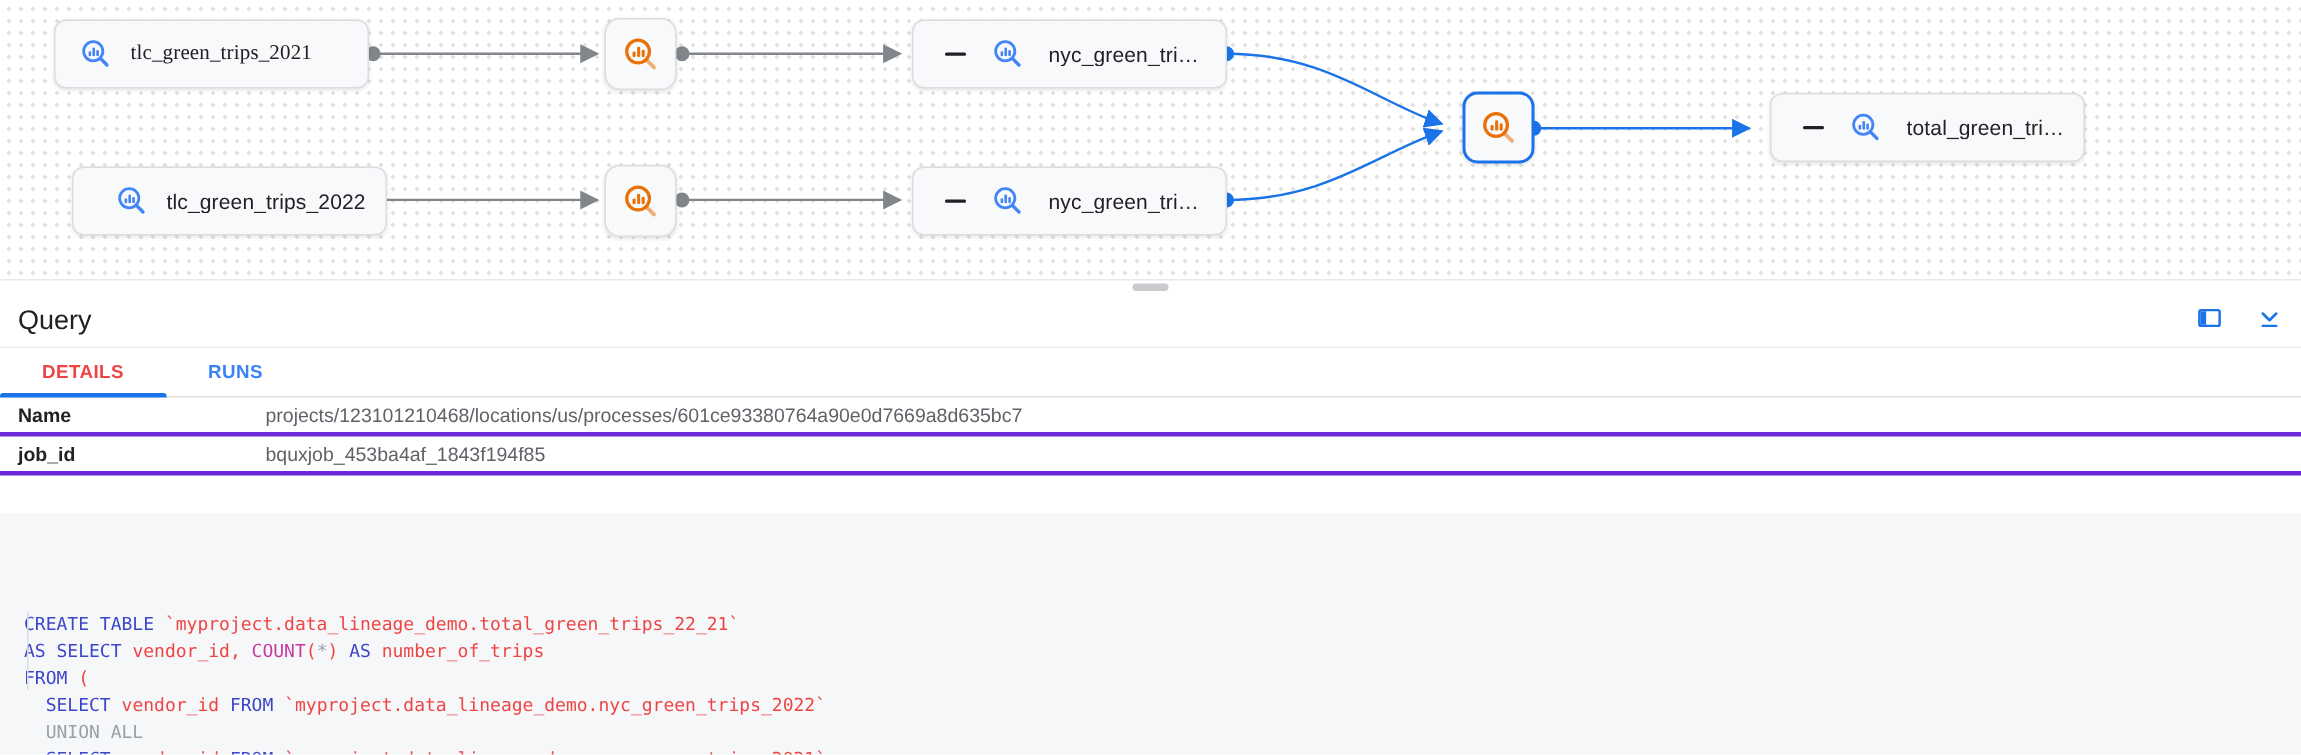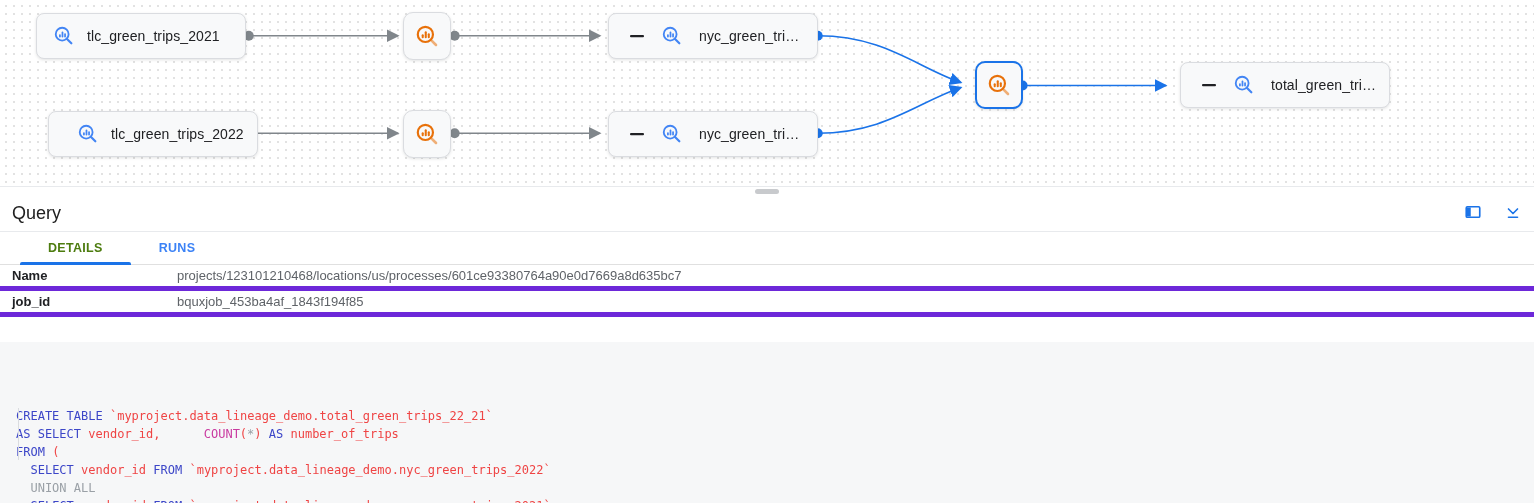--- a/index.html
+++ b/index.html
@@ -45,41 +45,41 @@
   .panel-actions { display: flex; align-items: center; gap: 18px; padding-right: 2px; }
   .icon-btn { background: none; border: none; cursor: pointer; display: inline-flex; padding: 2px; }
 
   .tabs { display: flex; border-bottom: 1px solid #e0e0e0; height: 33px; }
   .tab {
     position: relative; display: flex; align-items: center; justify-content: center;
     padding: 0 28px; font-size: 12.5px; font-weight: 700; letter-spacing: .3px;
     color: #3b82f6; cursor: pointer; background: none; border: none;
     font-family: "Liberation Sans", sans-serif;
   }
-  .tab.active { color: #4d7c0f; margin-left: 20px; }
+  .tab.active { color: #ef4444; }
   .tab.active::after {
     content: ""; position: absolute; left: 0; right: 0; bottom: -1px; height: 3px;
     background: #1a73e8; border-radius: 2px 2px 0 0;
   }
 
-  .kv-row { display: flex; align-items: center; height: 26px; border-bottom: 5px solid #6d28d9;
+  .kv-row { display: flex; align-items: center; height: 26px; border-bottom: 3px solid #6d28d9;
     font-size: 13px; }
   .kv-label { width: 152px; padding-left: 12px; font-weight: 700; color: #202124; flex: 0 0 auto; }
   .kv-value { color: #5f6368; white-space: nowrap; margin-left: 25px; }
 
   
   .code-wrap { margin-top: 25px; }
   .code-block {
     position: relative; background: #f6f7f8; min-height: 156px;
     padding: 11px 16px; font-family: "DejaVu Sans Mono", "Liberation Mono", monospace;
     font-size: 12px; line-height: 18px; color: #202124; white-space: pre;
   }
   .indent-guide { position: absolute; left: 18px; top: 66px; width: 1px; height: 52px; background: #dadce0; }
   .tok-kw { color: #3c46c8; }
-  .tok-fn { color: #c93aa0; margin-left: 36px; }
+  .tok-fn { color: #c93aa0; }
   .tok-gr { color: #9aa0a6; }
   .tok-tx { color: #ef4444; }
 </style>
 </head>
 <body>
 
 <div class="graph">
   <svg class="edges" viewBox="0 0 1534 187">
     <defs>
       <marker id="arrG" markerWidth="9" markerHeight="9" refX="7" refY="4" orient="auto">
@@ -98,21 +98,21 @@
     <path d="M1024,86 H1168" stroke="#1a73e8" stroke-width="1.6" fill="none" marker-end="url(#arrB)"></path>
     <circle cx="246" cy="36" r="5" fill="#80868b"></circle>
     <circle cx="453" cy="36" r="5" fill="#80868b"></circle>
     <circle cx="246" cy="134" r="5" fill="#80868b"></circle>
     <circle cx="453" cy="134" r="5" fill="#80868b"></circle>
     <circle cx="818" cy="36" r="5" fill="#1a73e8"></circle>
     <circle cx="818" cy="134" r="5" fill="#1a73e8"></circle>
     <circle cx="1024" cy="86" r="5" fill="#1a73e8"></circle>
   </svg>
 
-  <div class="gnode tnode" style="left:36px; top:13px;">
+  <div class="gnode tnode" style="left:36px; top:13px;font-family:Liberation Serif, serif;">
     <span class="micon" style="color:#4285f4">
       <svg width="22" height="22" viewBox="0 0 24 24" fill="none">
         <circle cx="10" cy="10" r="7" stroke="currentColor" stroke-width="2"></circle>
         <rect x="6.6" y="10" width="1.9" height="3.6" rx=".9" fill="currentColor"></rect>
         <rect x="9.4" y="7.2" width="1.9" height="6.4" rx=".9" fill="currentColor"></rect>
         <rect x="12.2" y="9" width="1.9" height="4.6" rx=".9" fill="currentColor"></rect>
         <path d="M15.3 15.3 L20 20" stroke="currentColor" stroke-width="2.4" stroke-linecap="round"></path>
       </svg>
     </span>
     <span class="label">tlc_green_trips_2021</span>

